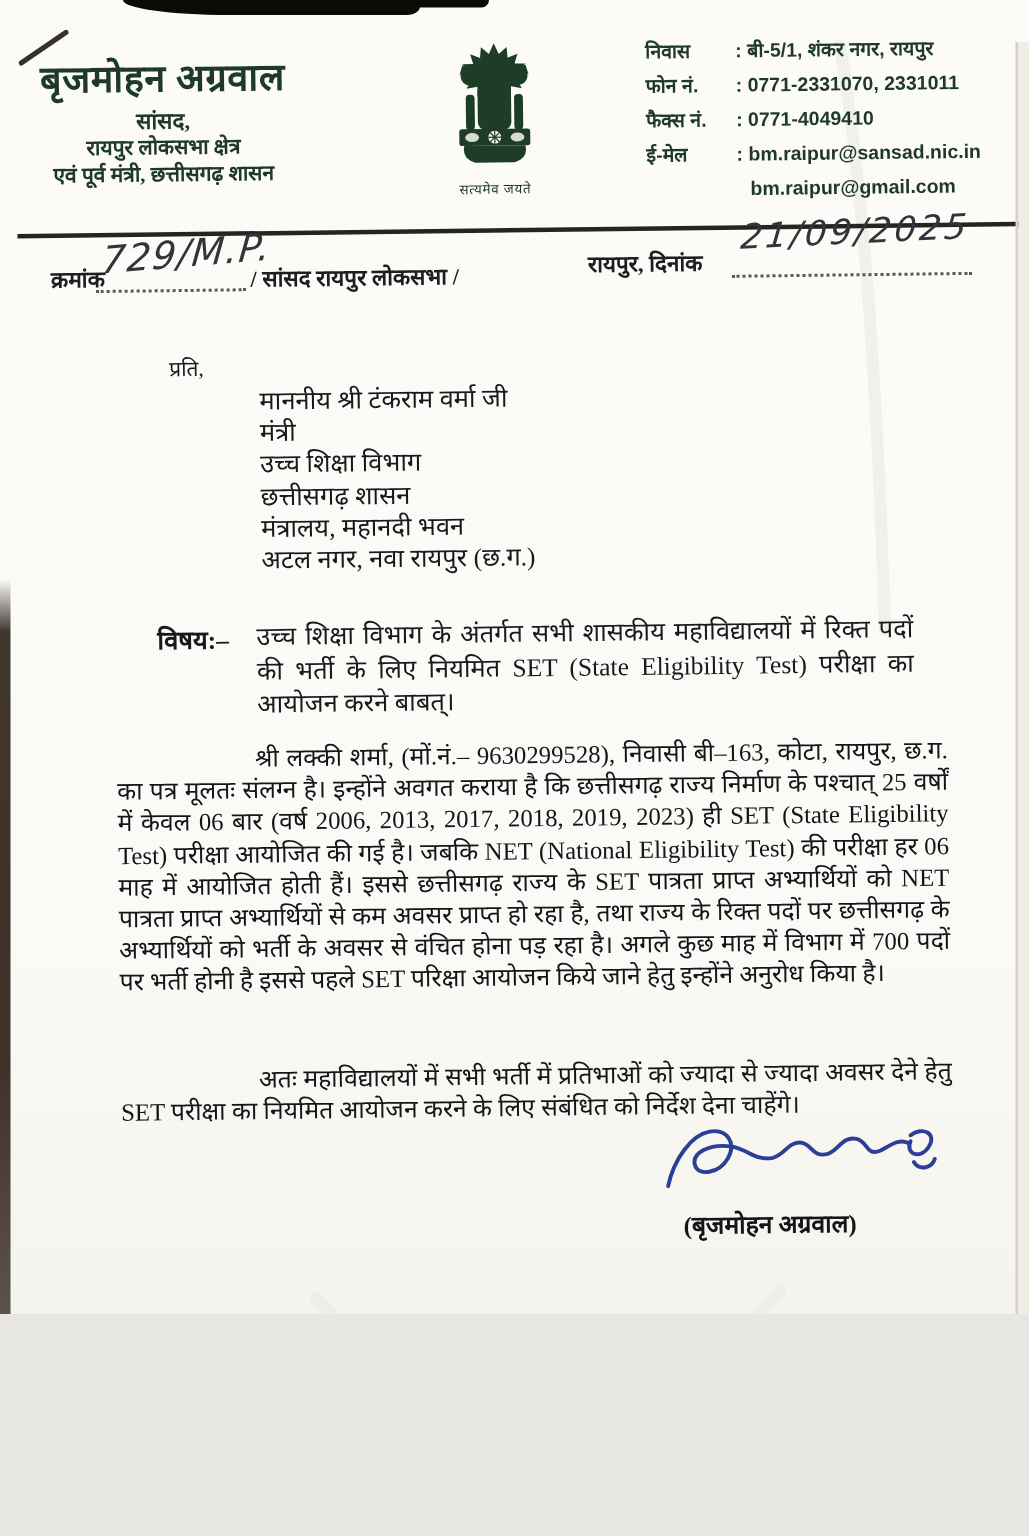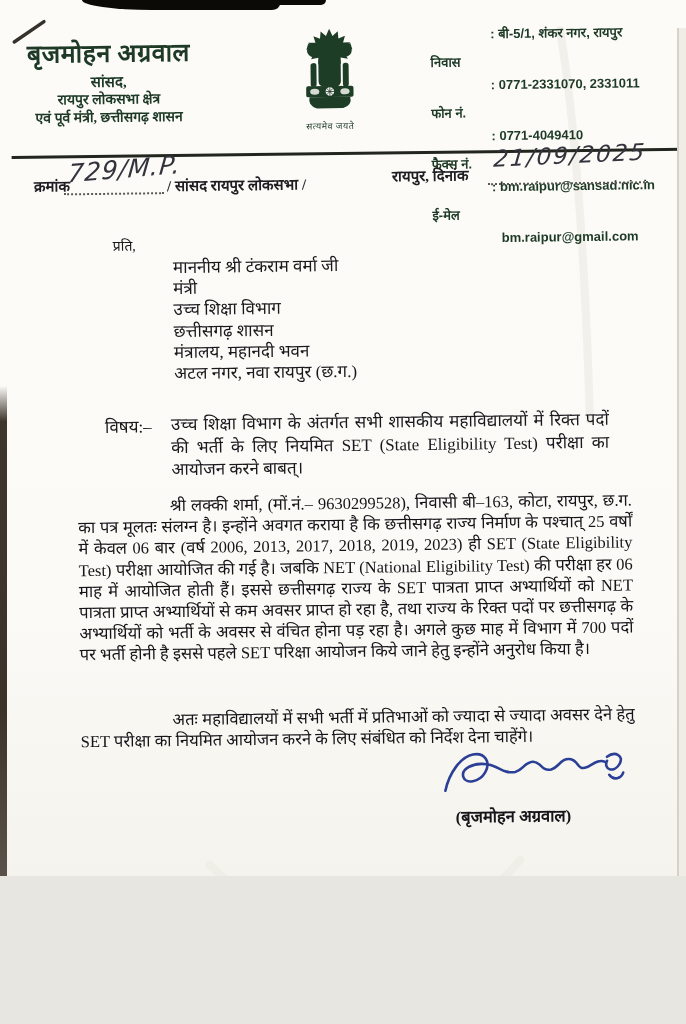--- a/index.html
+++ b/index.html
@@ -16,21 +16,21 @@
   .lh-role { font-size:14px; font-weight:bold; line-height:18px; }
   .lh-role.first { margin-top:4px; font-size:15px; }
 
   .emblem-wrap { position:absolute; left:297px; top:26px; width:76px; text-align:center; color:#1e3a26; }
   .emblem-wrap svg { display:block; margin:0 auto; }
   .emblem-caption { font-size:9px; font-weight:normal; margin-top:1px; letter-spacing:0.5px; }
 
   .lh-contact { position:absolute; left:436px; top:24px; width:234px; color:#1e3a26;
     font-family:"Liberation Sans", sans-serif; font-weight:bold; font-size:13px; }
   .c-row { display:flex; line-height:23px; }
-  .c-label { width:60px; flex:none;margin-top:28px; }
+  .c-label { width:60px; flex:none; }
   .c-row.email2 .c-val { padding-left:9px; }
 
   .divider { position:absolute; left:16px; top:152px; width:672px; height:2.5px; background:#23251f; }
 
   
   .ref-serial-label, .ref-office, .ref-place { position:absolute; font-size:15px; font-weight:bold; color:#1d1d22; }
   .ref-serial-label { left:38px; top:172px;text-align:right; }
   .ref-office { left:171px; top:173px; }
   .ref-place { left:396px; top:166px; }
   .hw { position:absolute; font-style:italic; color:#32333c; font-family:"DejaVu Sans", sans-serif; }
@@ -38,21 +38,21 @@
   .hw.date { left:498px; top:145px; font-size:23px; transform:rotate(-2deg) skewX(-8deg); letter-spacing:2px; }
   .dots { position:absolute; border-bottom:2px dotted #5a5a55; height:20px; }
   .dots-serial { left:68px; top:170px; width:100px; }
   .dots-date { left:492px; top:165px; width:160px; }
 
   
   .salutation { position:absolute; left:116px; top:233px; font-size:14px; color:#18181d; }
   .recipient { position:absolute; left:176px; top:255px; font-size:17px; line-height:21.2px; color:#18181d; }
 
   
-  .subject-label { position:absolute; left:106px; top:412px; font-size:17px; color:#18181d; }
+  .subject-label { position:absolute; left:106px; top:412px; font-size:17px; color:#18181d;font-weight:bold; }
   .subject-text { position:absolute; left:172px; top:412px; width:438px; font-size:17px;
     line-height:22.5px; text-align:justify; color:#18181d; }
 
   
   .para { position:absolute; left:78px; width:554px; font-size:16.5px; line-height:21.2px;
     text-align:justify; color:#141419; }
   .p1 { top:493px; text-indent:92px; }
   .p2 { top:707px; text-indent:92px; }
 
   

